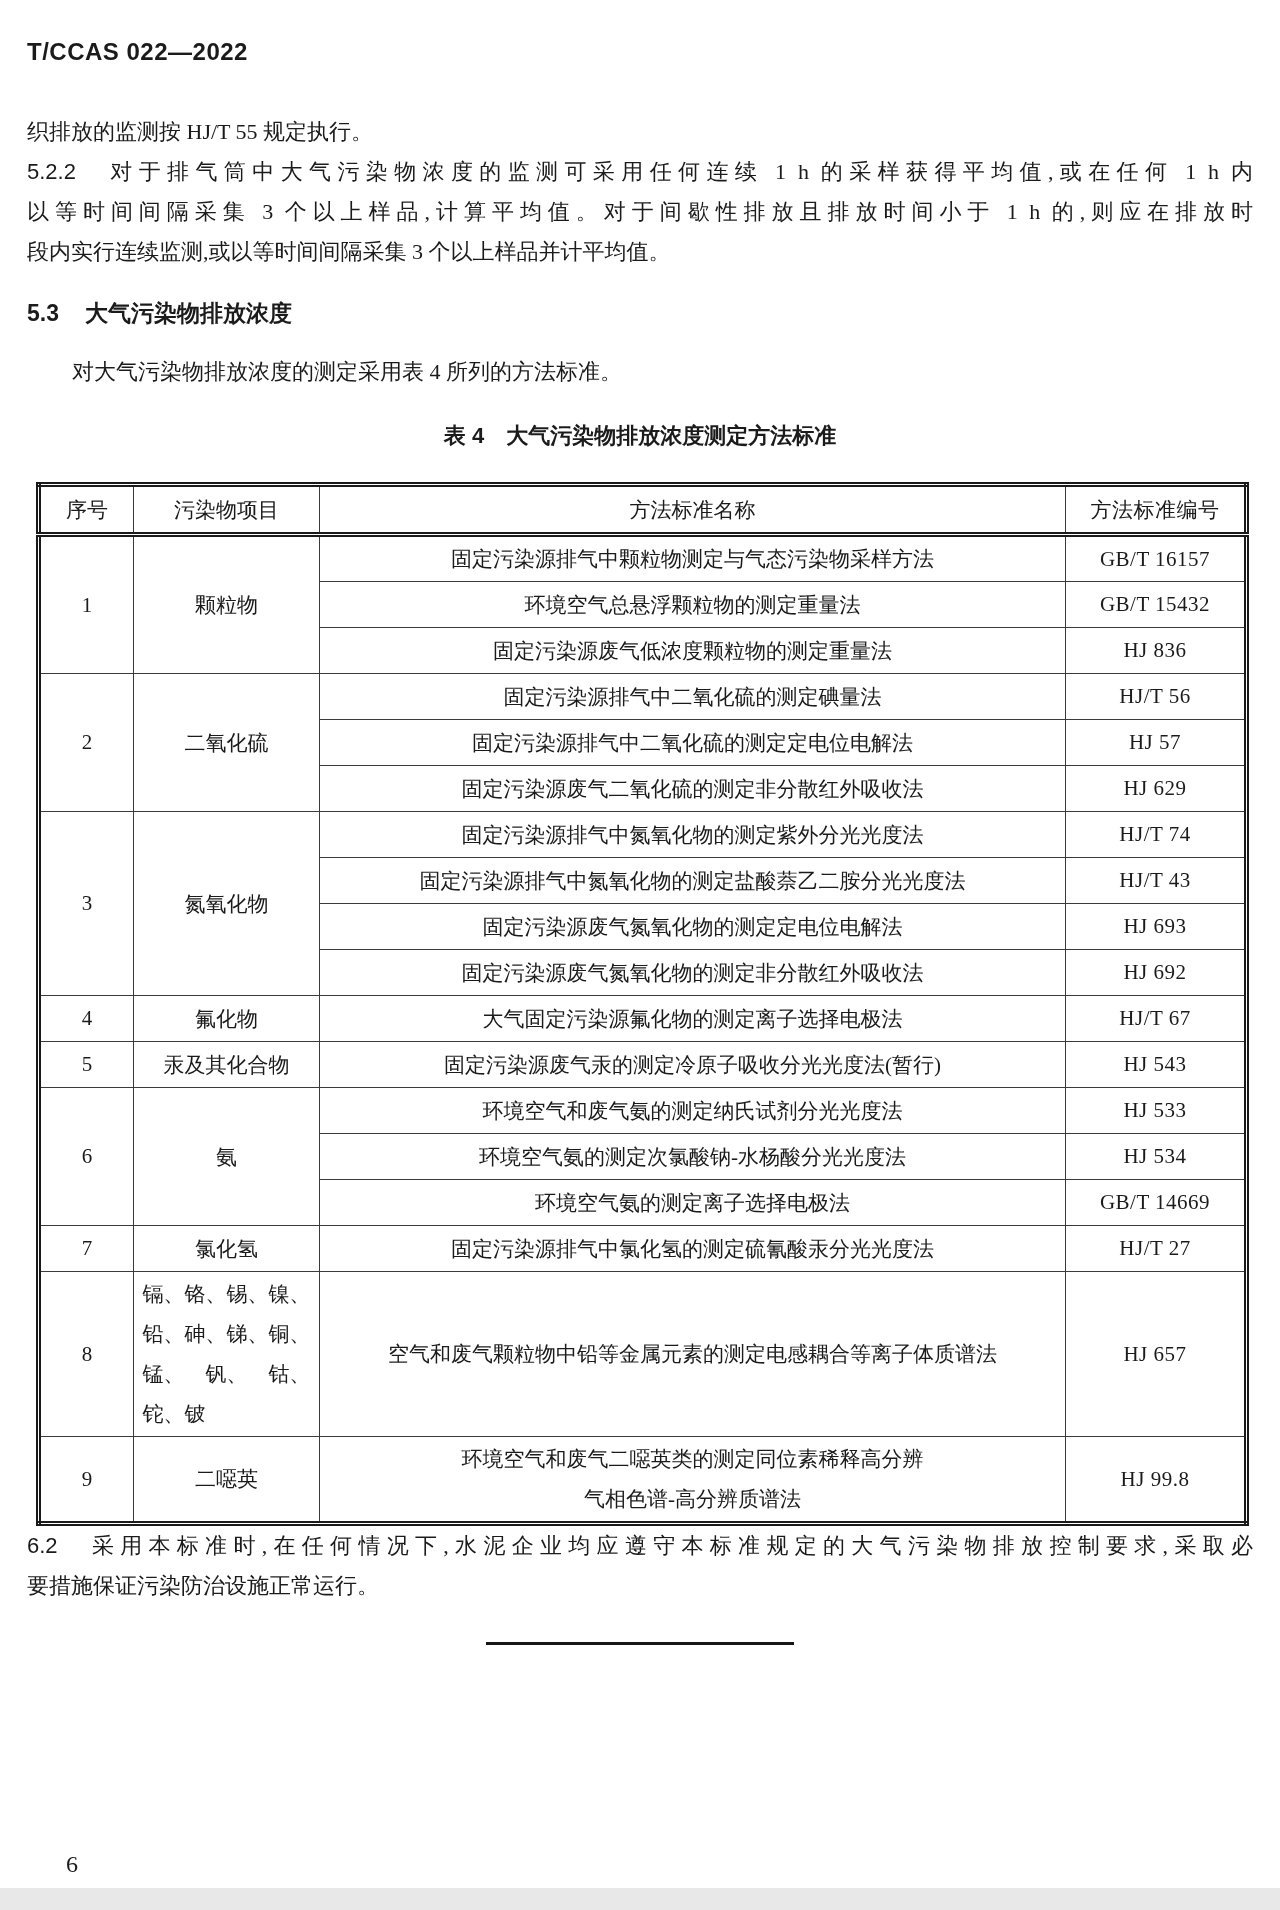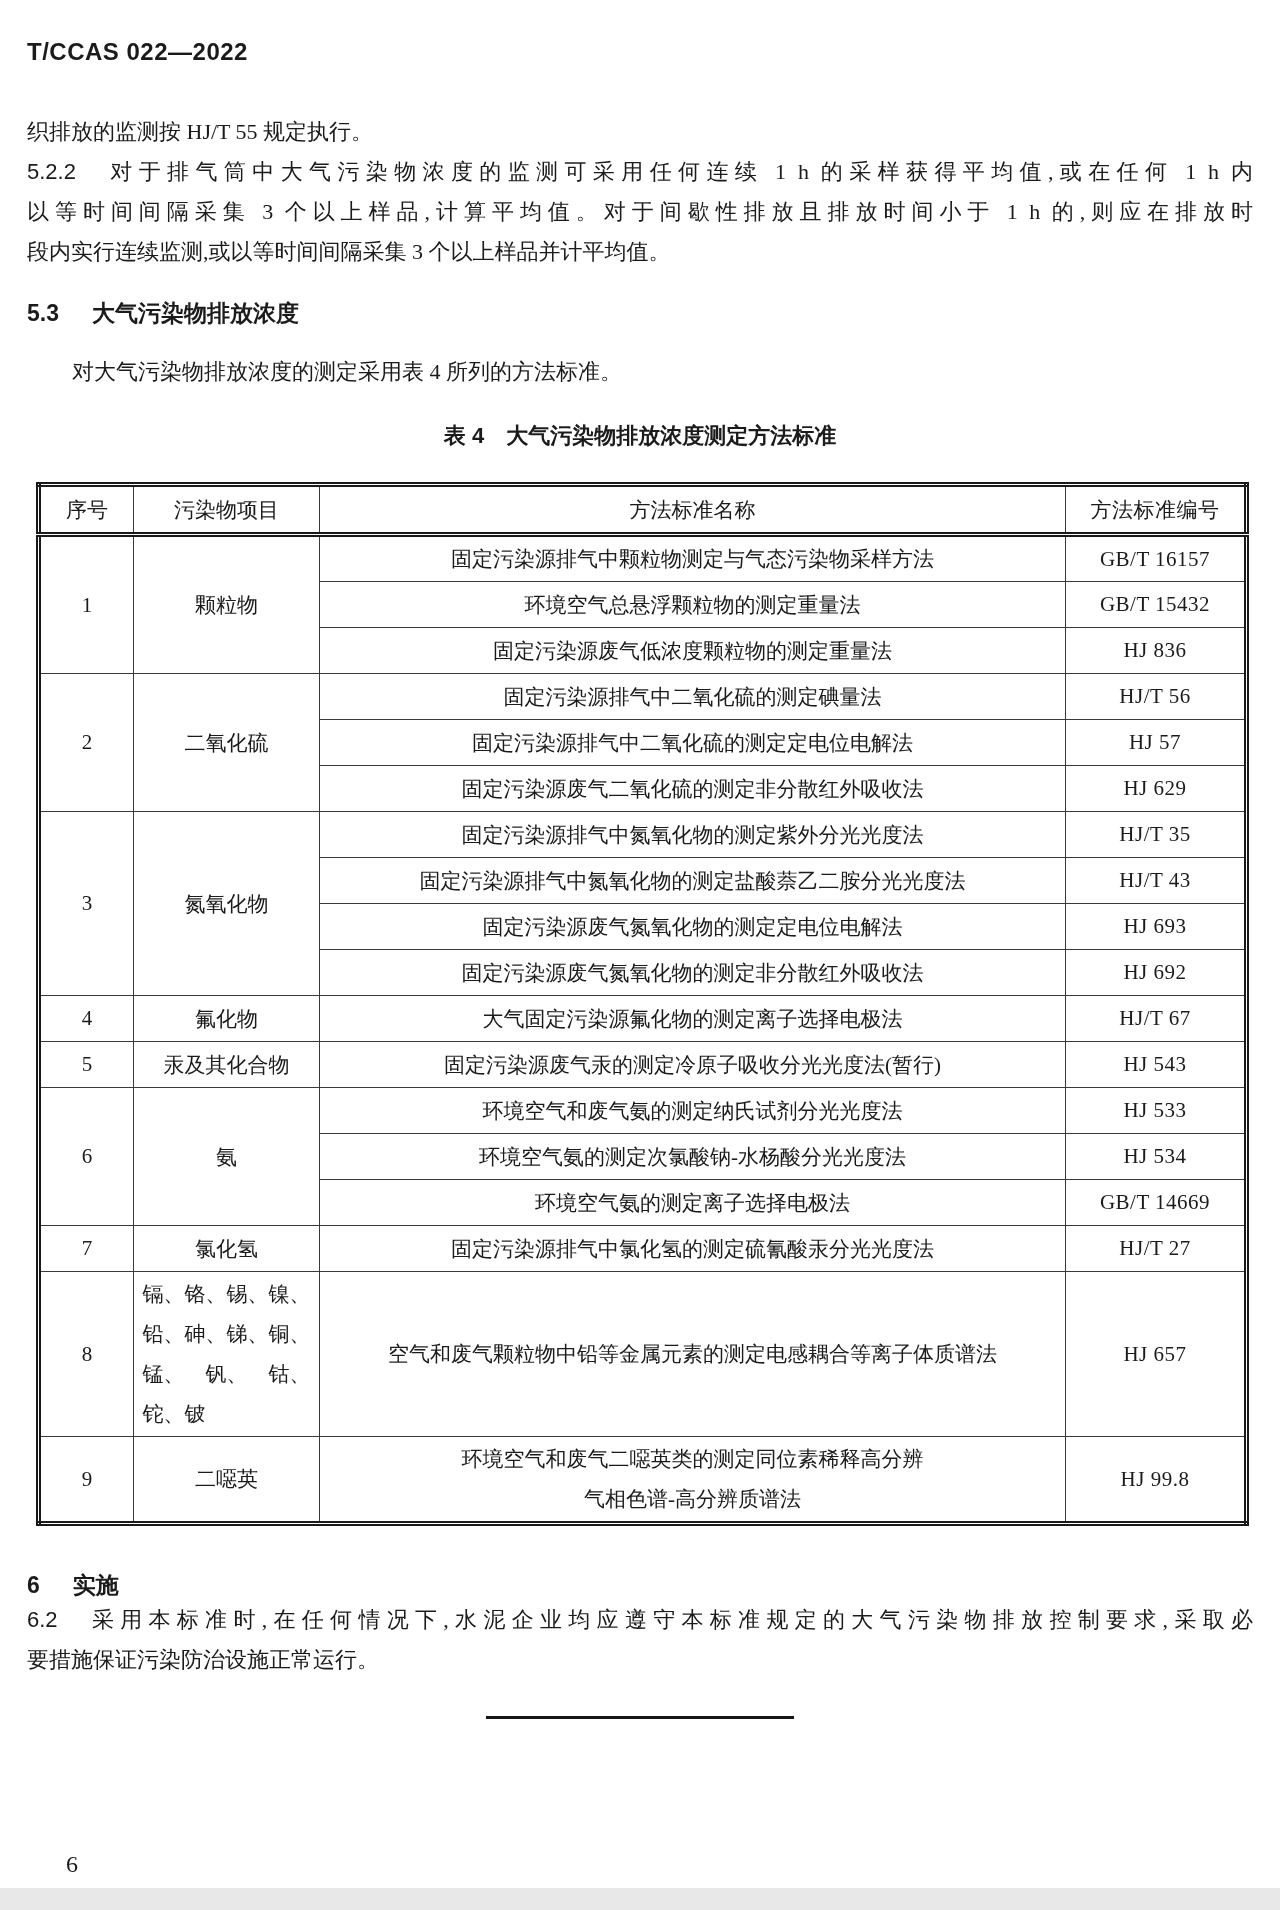--- a/index.html
+++ b/index.html
@@ -21,21 +21,21 @@
   .body-line{font-size:22px;line-height:40px;margin:0;}
   .carryover{margin-top:46px;font-family:Liberation Serif, serif;}
   .para{margin:0;}
   .para-line{font-size:22px;line-height:40px;}
   .just{text-align:justify;text-align-last:justify;}
   .sec-num{font-family:"Liberation Sans","DejaVu Sans",sans-serif;margin-right:28px;}
   .heading{
     font-family:"Liberation Sans","DejaVu Sans",sans-serif;
     font-weight:700;font-size:23px;line-height:30px;margin:26px 0 0 0;
   }
-  .h-num{margin-right:33px;text-align:right;}
+  .h-num{margin-right:26px;text-align:right;}
   .indent{margin-top:26px;line-height:36px;text-indent:45px;}
   .tbl-title{
     font-family:"Liberation Sans","DejaVu Sans",sans-serif;
     font-weight:700;font-size:22px;line-height:32px;
     text-align:center;margin-top:30px;
   }
   table.methods{
     border-collapse:collapse;table-layout:fixed;
     width:1208px;margin:30px 0 0 9px;
     border:5px double #1a1a1a;
@@ -138,21 +138,21 @@
             <div>固定污染源废气二氧化硫的测定非分散红外吸收法</div>
           </td>
           <td class="c-code">HJ 629</td>
         </tr>
         <tr>
           <td class="c-no" rowspan="4">3</td>
           <td class="c-pollutant" rowspan="4"><div class="pollutant-lines"><div>氮氧化物</div></div></td>
           <td class="c-method">
             <div>固定污染源排气中氮氧化物的测定紫外分光光度法</div>
           </td>
-          <td class="c-code">HJ/T 35</td>
+          <td class="c-code">HJ/T 74</td>
         </tr>
         <tr>
           <td class="c-method">
             <div>固定污染源排气中氮氧化物的测定盐酸萘乙二胺分光光度法</div>
           </td>
           <td class="c-code">HJ/T 43</td>
         </tr>
         <tr>
           <td class="c-method">
             <div>固定污染源废气氮氧化物的测定定电位电解法</div>
@@ -222,21 +222,20 @@
           <td class="c-pollutant" rowspan="1"><div class="pollutant-lines"><div>二噁英</div></div></td>
           <td class="c-method">
             <div>环境空气和废气二噁英类的测定同位素稀释高分辨</div>
             <div>气相色谱-高分辨质谱法</div>
           </td>
           <td class="c-code">HJ 99.8</td>
         </tr>
       </tbody>
   </table>
 
-  <h3 class="heading s6"><span class="h-num">6</span><span>实施</span></h3>
 
   <div class="para">
     <div class="para-line just"><span class="sec-num">6.2</span><span>采用本标准时,在任何情况下,水泥企业均应遵守本标准规定的大气污染物排放控制要求,采取必</span></div>
     <div class="para-line">要措施保证污染防治设施正常运行。</div>
   </div>
 
   <div class="end-divider"></div>
 
   <div class="page-num">6</div>
 

